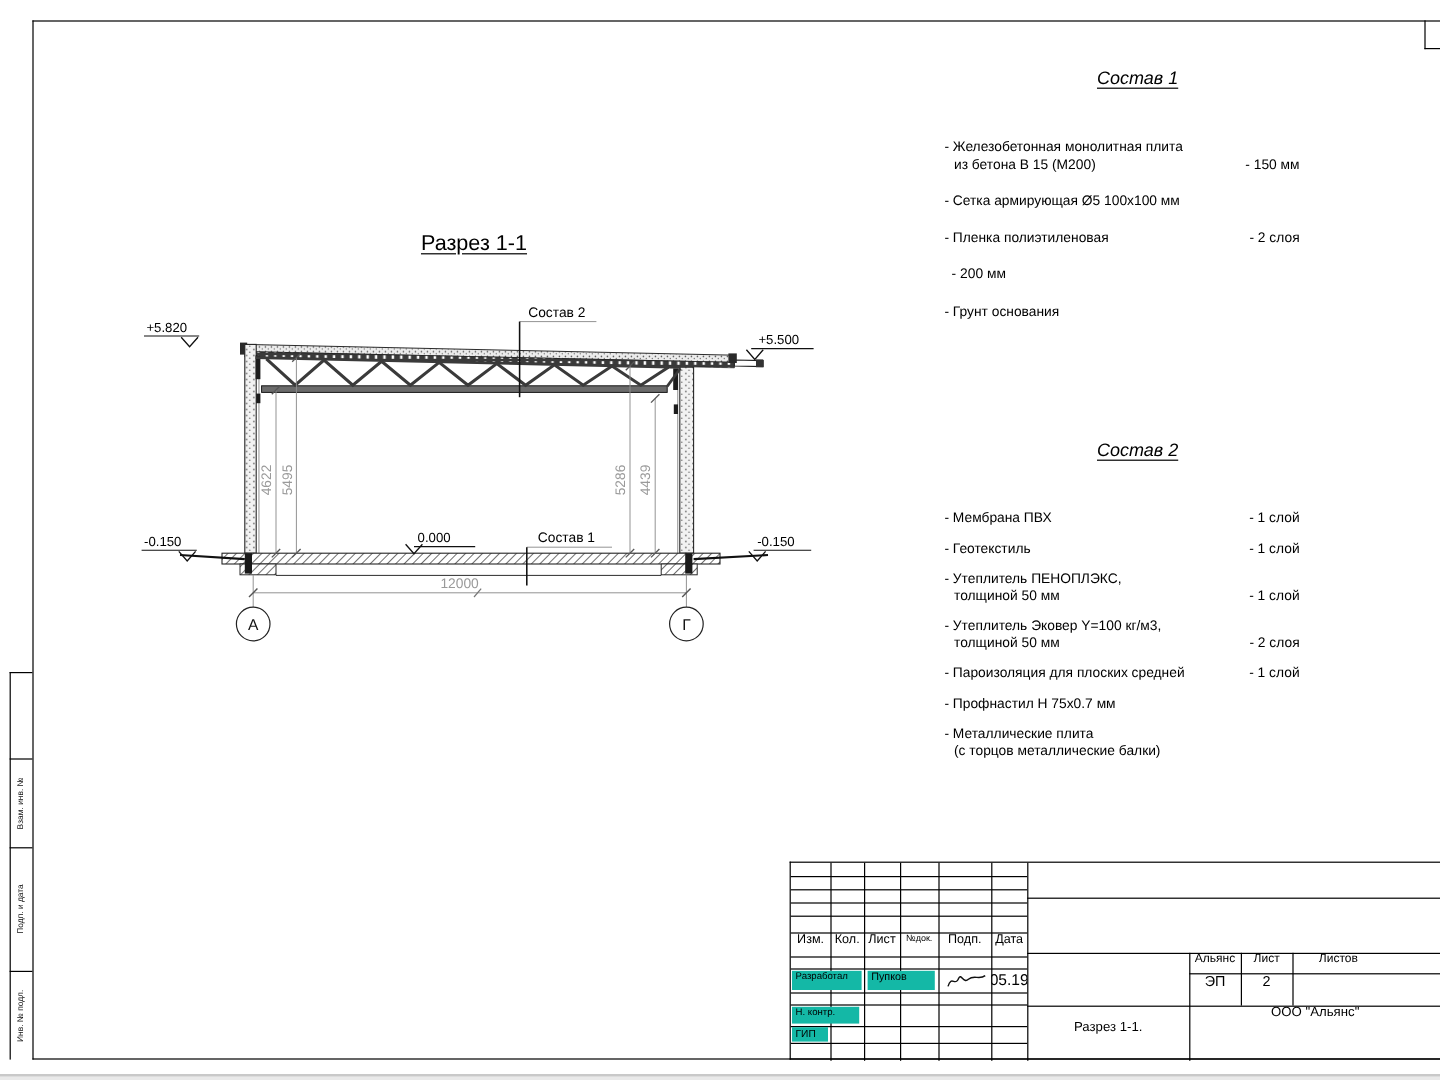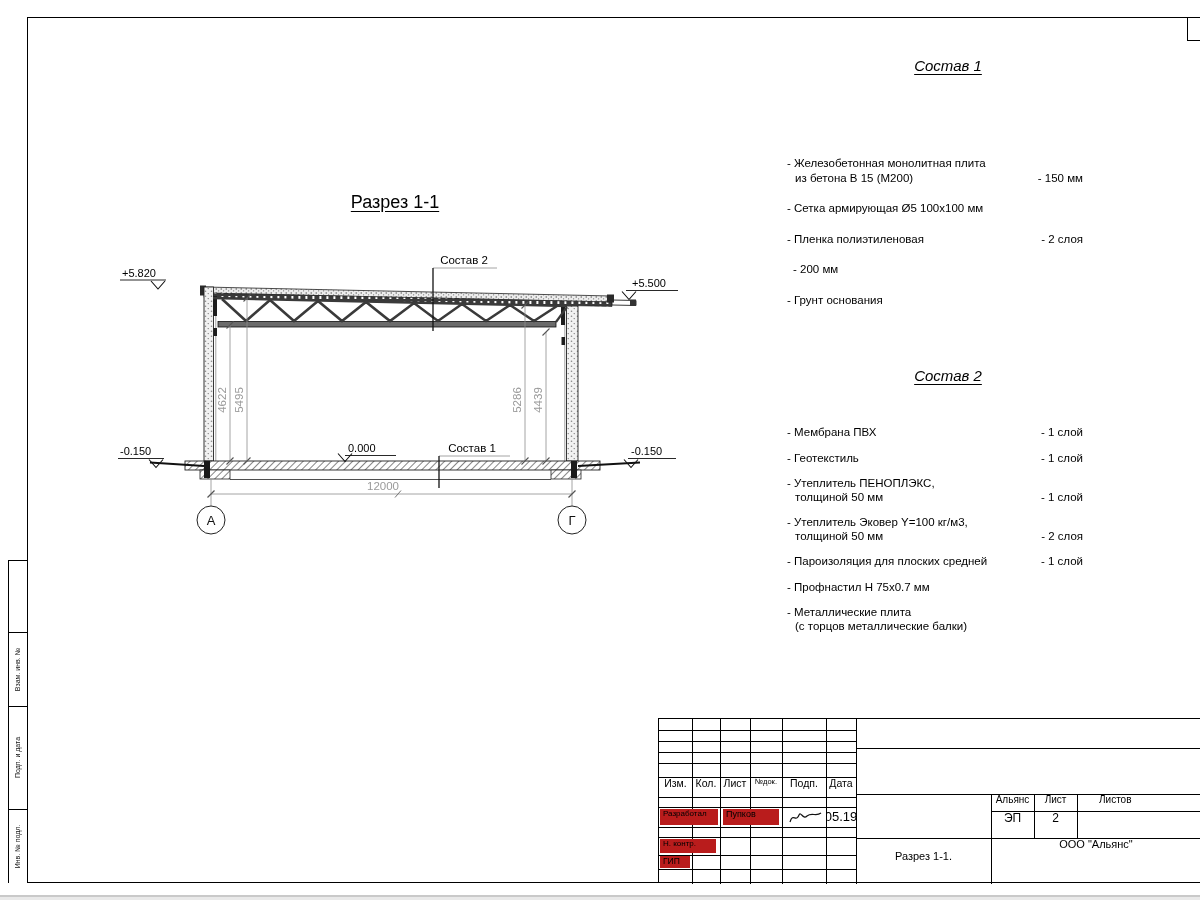--- a/index.html
+++ b/index.html
@@ -16,32 +16,32 @@
   .side-cell { position:absolute; left:8px; width:19px; display:flex; align-items:center; justify-content:center; overflow:visible; }
   .side-cell span { transform:rotate(-90deg); white-space:nowrap; font-size:7px; color:#111; }
 
   
   .sec-title { position:absolute; left:325px; top:192px; width:140px; text-align:center; font-size:18px; }
   .sec-title span, .list-head span { text-decoration:underline; text-underline-offset:3px; }
   .list-head { position:absolute; width:176px; text-align:center; font-size:15px; font-style:italic; }
   .lh1 { left:860px; top:57px; } .lh2 { left:860px; top:367px; }
 
   .mlist { position:absolute; width:296px; font-size:11.5px; line-height:14.5px; }
-  .mlist1 { left:787px; top:116px;margin-top:40px; } .mlist2 { left:787px; top:426px; line-height:13.5px; }
+  .mlist1 { left:787px; top:116px; } .mlist2 { left:787px; top:426px; line-height:13.5px; }
   .li { display:flex; justify-content:space-between; align-items:flex-end; }
   .mlist1 .li { margin-bottom:16px; } .mlist2 .li { margin-bottom:12px; }
   .li .l2 { display:block; padding-left:8px; }
   .li-val { white-space:nowrap; padding-left:6px; }
 
   
   .tb { position:absolute; left:658px; top:718px; width:542px; height:165px; border-top:1.6px solid #000; border-left:1.6px solid #000; border-bottom:1.6px solid #000; }
   .tb .vl { position:absolute; width:0; border-left:1.1px solid #000; }
   .tb .hl { position:absolute; height:0; border-top:1.1px solid #000; }
   .tb .cell { position:absolute; display:flex; justify-content:center; overflow:hidden; }
-  .tb .txt-left { justify-content:flex-start; padding-left:3px; background:#b91c1c; z-index:2; }
+  .tb .txt-left { justify-content:flex-start; padding-left:3px; background:#14b8a6; z-index:2; }
   .sig-svg { position:absolute; }
 
   svg text { font-family:"Liberation Sans", sans-serif; }
 </style>
 </head>
 <body>
 
 <div class="paper"></div>
 <div class="paper-edge"></div>
 <div class="frame"></div>

